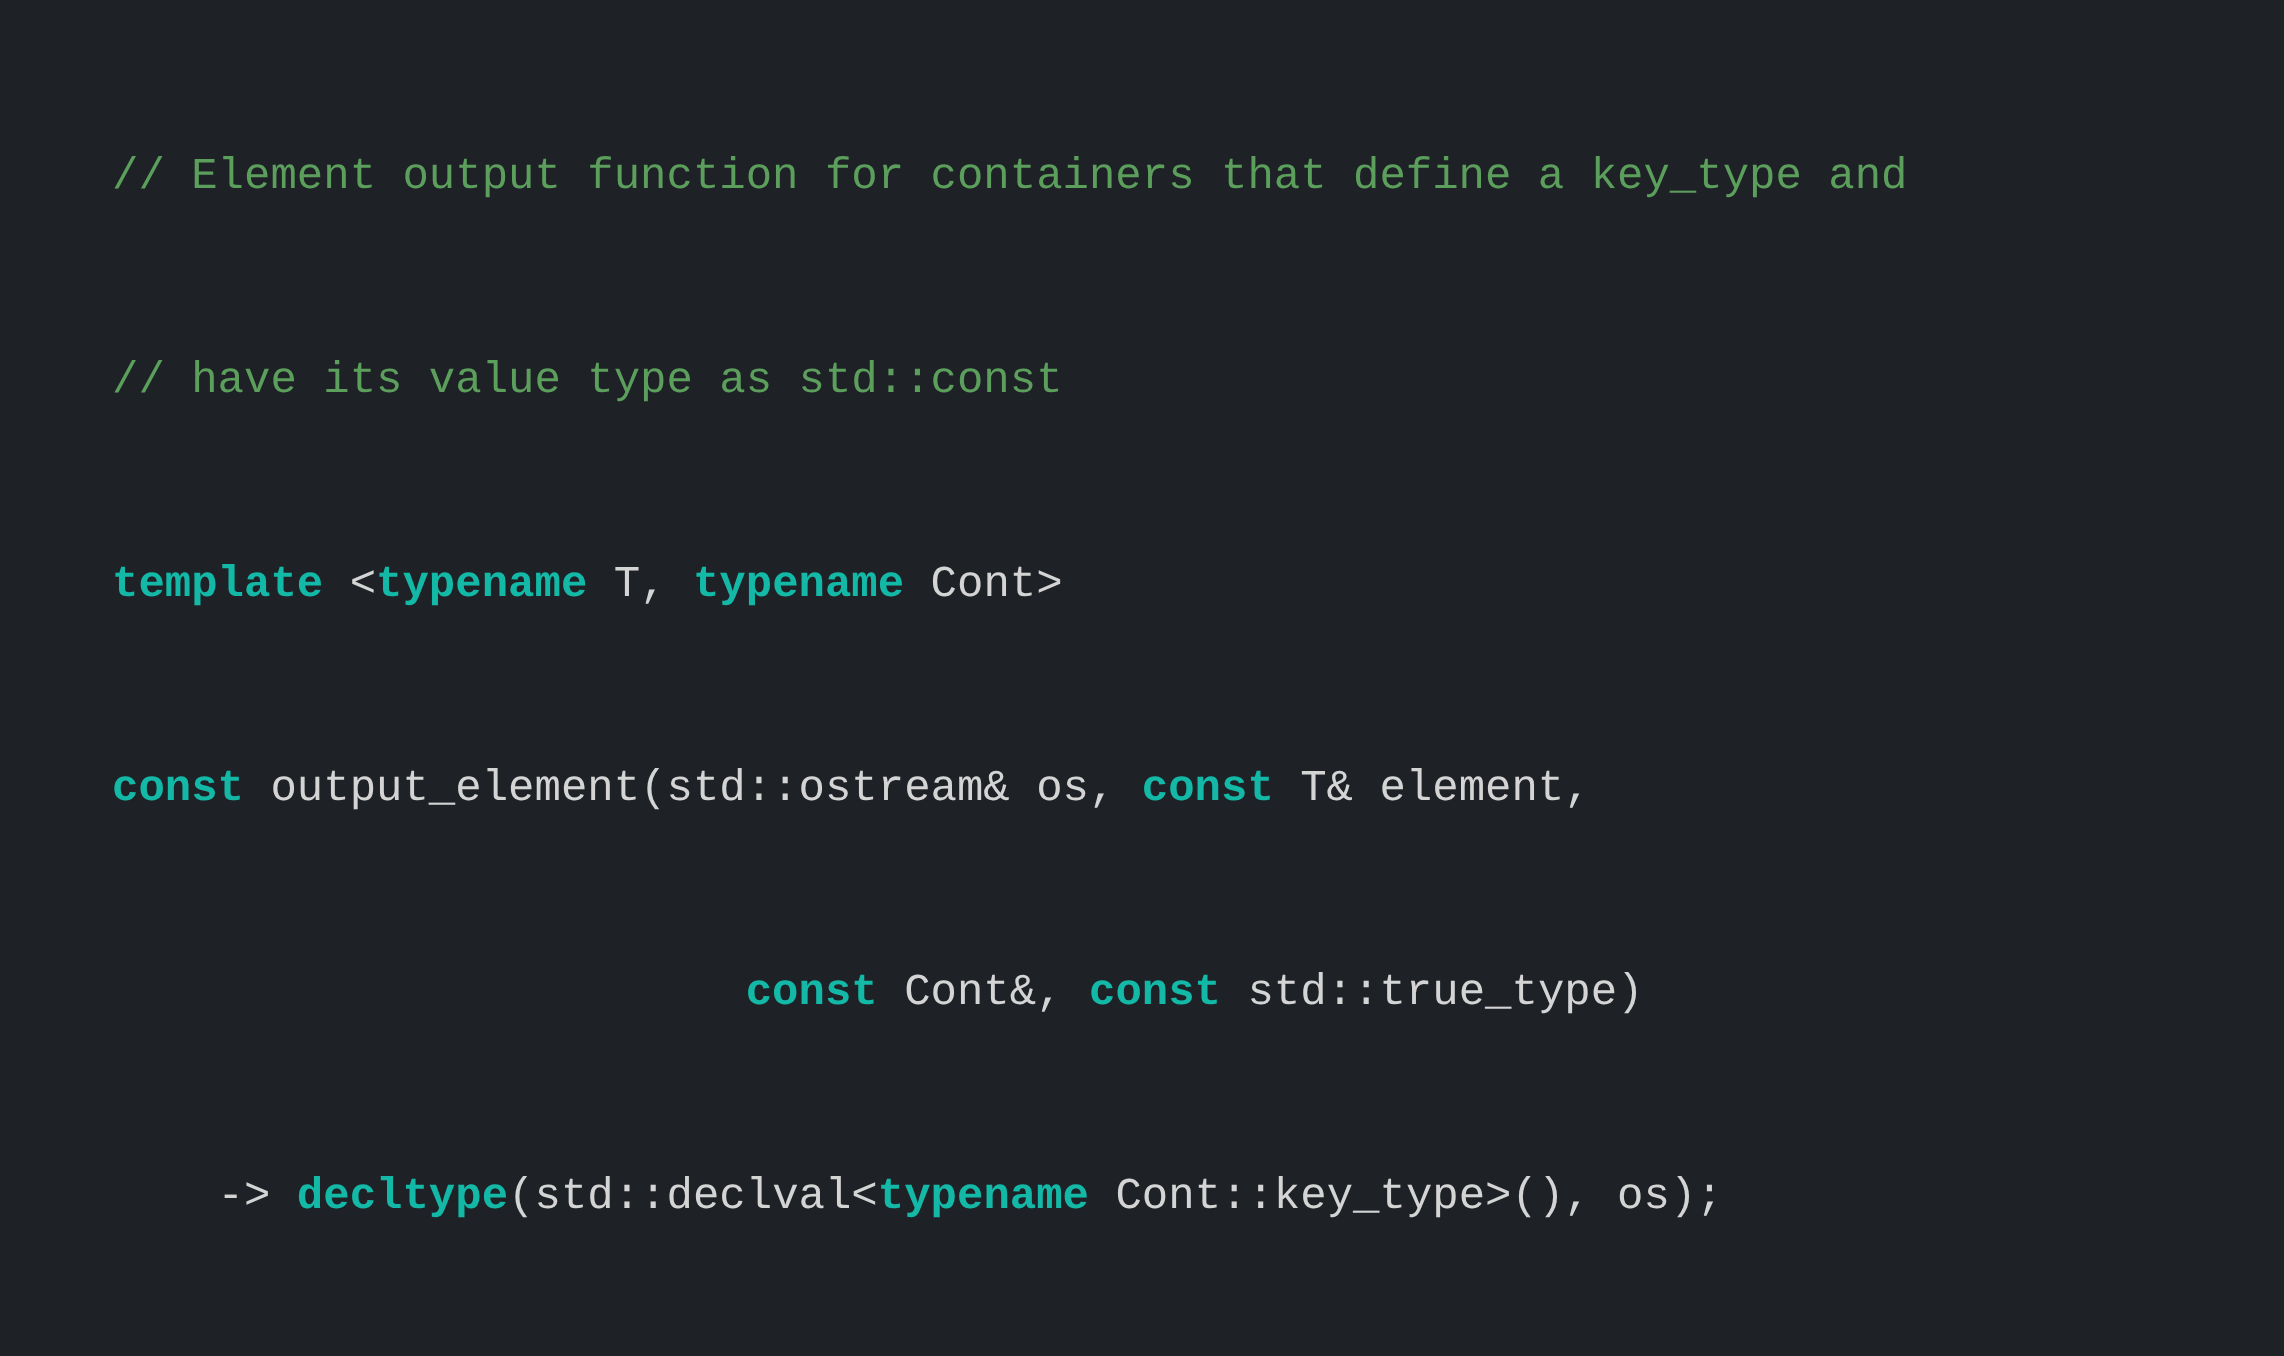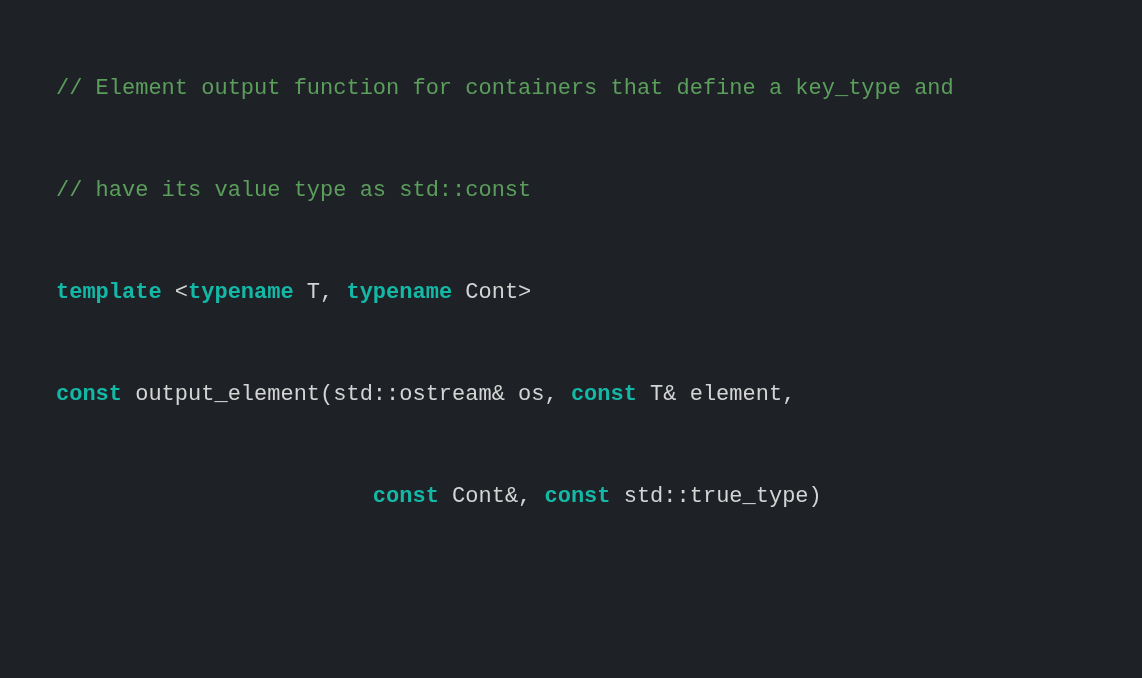--- a/index.html
+++ b/index.html
@@ -31,20 +31,21 @@
   </style>
 </head>
 <body>
 
 <div class="code-block">
   <span class="line"><span class="comment">// Element output function for containers that define a key_type and</span></span>
   <span class="line"><span class="comment">// have its value type as std::const</span></span>
   <span class="line"><span class="keyword">template</span><span class="normal"> &lt;</span><span class="keyword">typename</span><span class="normal"> T, </span><span class="keyword">typename</span><span class="normal"> Cont&gt;</span></span>
   <span class="line"><span class="keyword">const</span><span class="normal"> output_element(std::ostream&amp; os, </span><span class="keyword">const</span><span class="normal"> T&amp; element,</span></span>
   <span class="line"><span class="normal">                        </span><span class="keyword">const</span><span class="normal"> Cont&amp;, </span><span class="keyword">const</span><span class="normal"> std::true_type)</span></span>
+  <span class="line"><span class="normal">    -&gt; </span><span class="keyword">decltype</span><span class="normal">(std::declval&lt;</span><span class="keyword">typename</span><span class="normal"> Cont::key_type&gt;(), os);</span></span>
   
   
   
   
   
   
   
   
   
   

